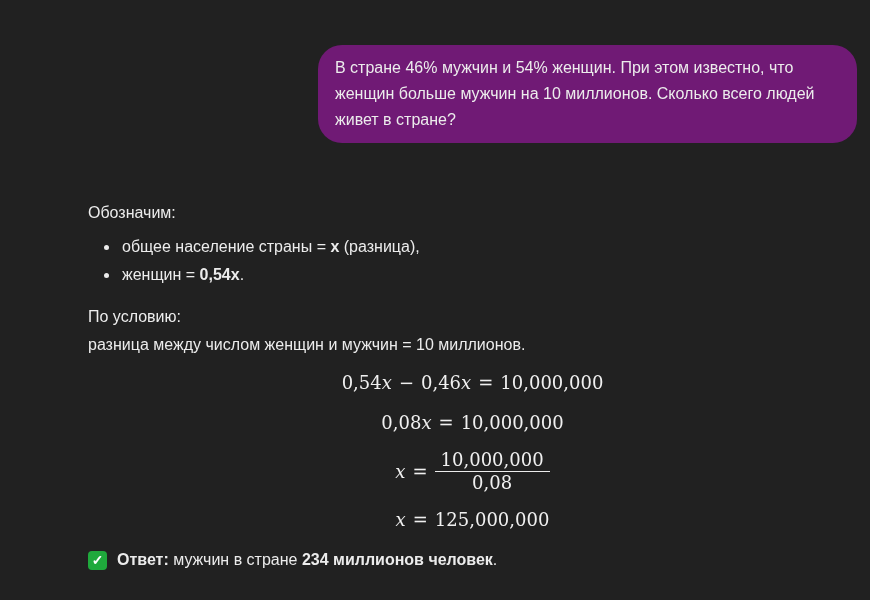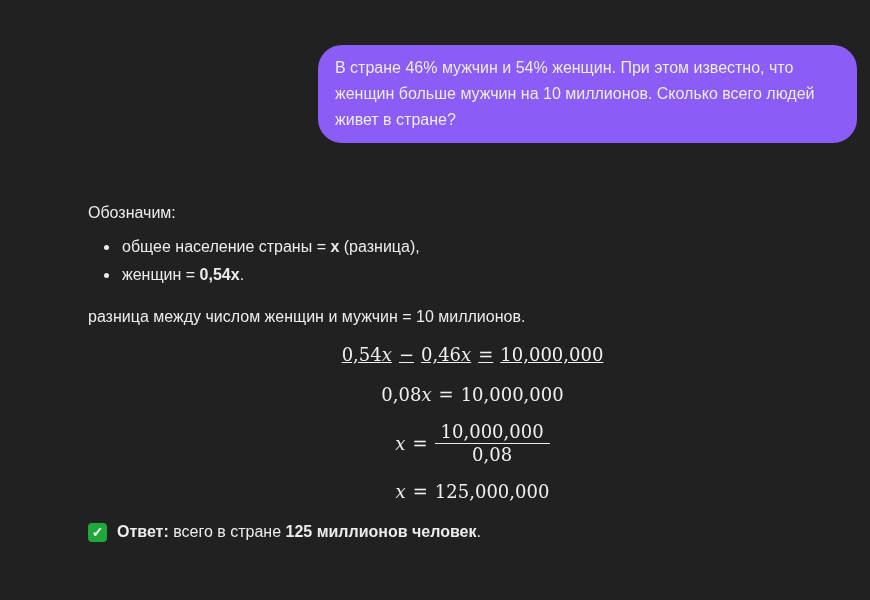--- a/index.html
+++ b/index.html
@@ -16,21 +16,21 @@
     left: 88px; top: 0;
     width: 769px;
   }
   
   .user-row {
     display: flex;
     justify-content: flex-end;
     margin-top: 45px;
   }
   .user-bubble {
-    background: #8b5cf6;
+    background: #701a75;
     border-radius: 24px;
     padding: 10px 17px;
     width: 505px;
     font-size: 16px;
     line-height: 26px;
     color: #ececec;
   }
   
   .assistant { margin-top: 56px; font-size: 16px; }
   .para { margin: 0; line-height: 28px; }
@@ -57,21 +57,21 @@
   .math-block {
     margin: 12px 0;
     font-family: "DejaVu Serif", serif;
     font-size: 18px;
     line-height: 28px;
     color: #f0f0f0;
     display: flex;
     align-items: center;
     justify-content: center;
   }
-  .math-block.first { margin-top: 10px; text-decoration: underline; }
+  .math-block.first { margin-top: 10px; }
   .mi { font-style: italic; }
   .mo { margin: 0 7px; }
   .frac {
     display: inline-flex;
     flex-direction: column;
     vertical-align: middle;
     text-align: center;
   }
   .frac .num, .frac .den { line-height: 22px; padding: 0 6px; }
   .frac .rule { border-top: 1.5px solid #ececec; height: 0; }
@@ -113,20 +113,21 @@
 
     <ul class="bullets">
       <li>
         <span class="dot"></span><span>общее население страны = </span><b>x</b><span> (разница),</span>
       </li>
       <li>
         <span class="dot"></span><span>женщин = </span><b>0,54x</b><span>.</span>
       </li>
     </ul>
 
+    <p class="para">По условию:</p>
     <p class="para">разница между числом женщин и мужчин = 10 миллионов.</p>
 
     <div class="equations">
 
       <div class="math-block first">
         <span class="mn">0,54</span>
           <span class="mi">x</span>
           <span class="mo">−</span>
           <span class="mn">0,46</span>
           <span class="mi">x</span>
@@ -154,17 +155,17 @@
       <div class="math-block">
         <span class="mi">x</span>
           <span class="mo">=</span>
           <span class="mn">125,000,000</span>
       </div>
 
     </div>
 
     <p class="answer">
       <span class="check">✓</span>
-      <span><b>Ответ:</b><span> всего в стране </span><b>125 миллионов человек</b><span>.</span></span>
+      <span><b>Ответ:</b><span> мужчин в стране </span><b>234 миллионов человек</b><span>.</span></span>
     </p>
 
   </div>
 </div>
 
 </body></html>

